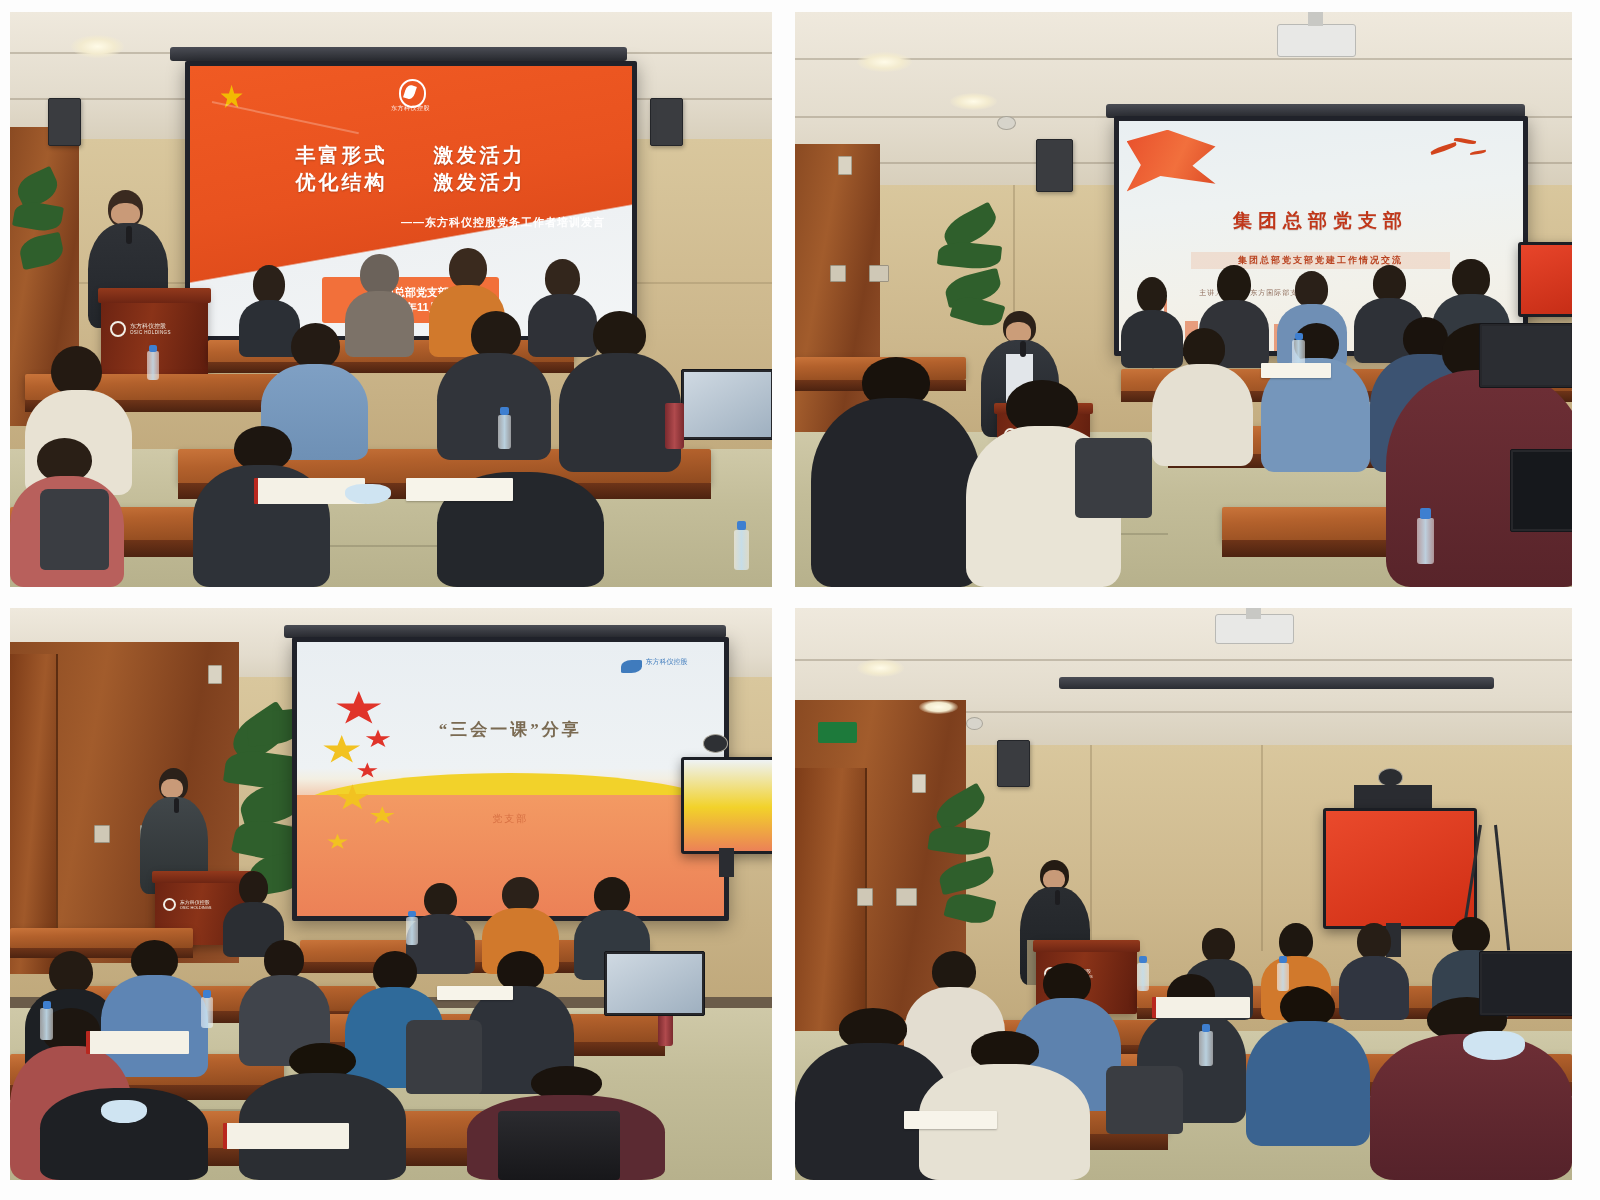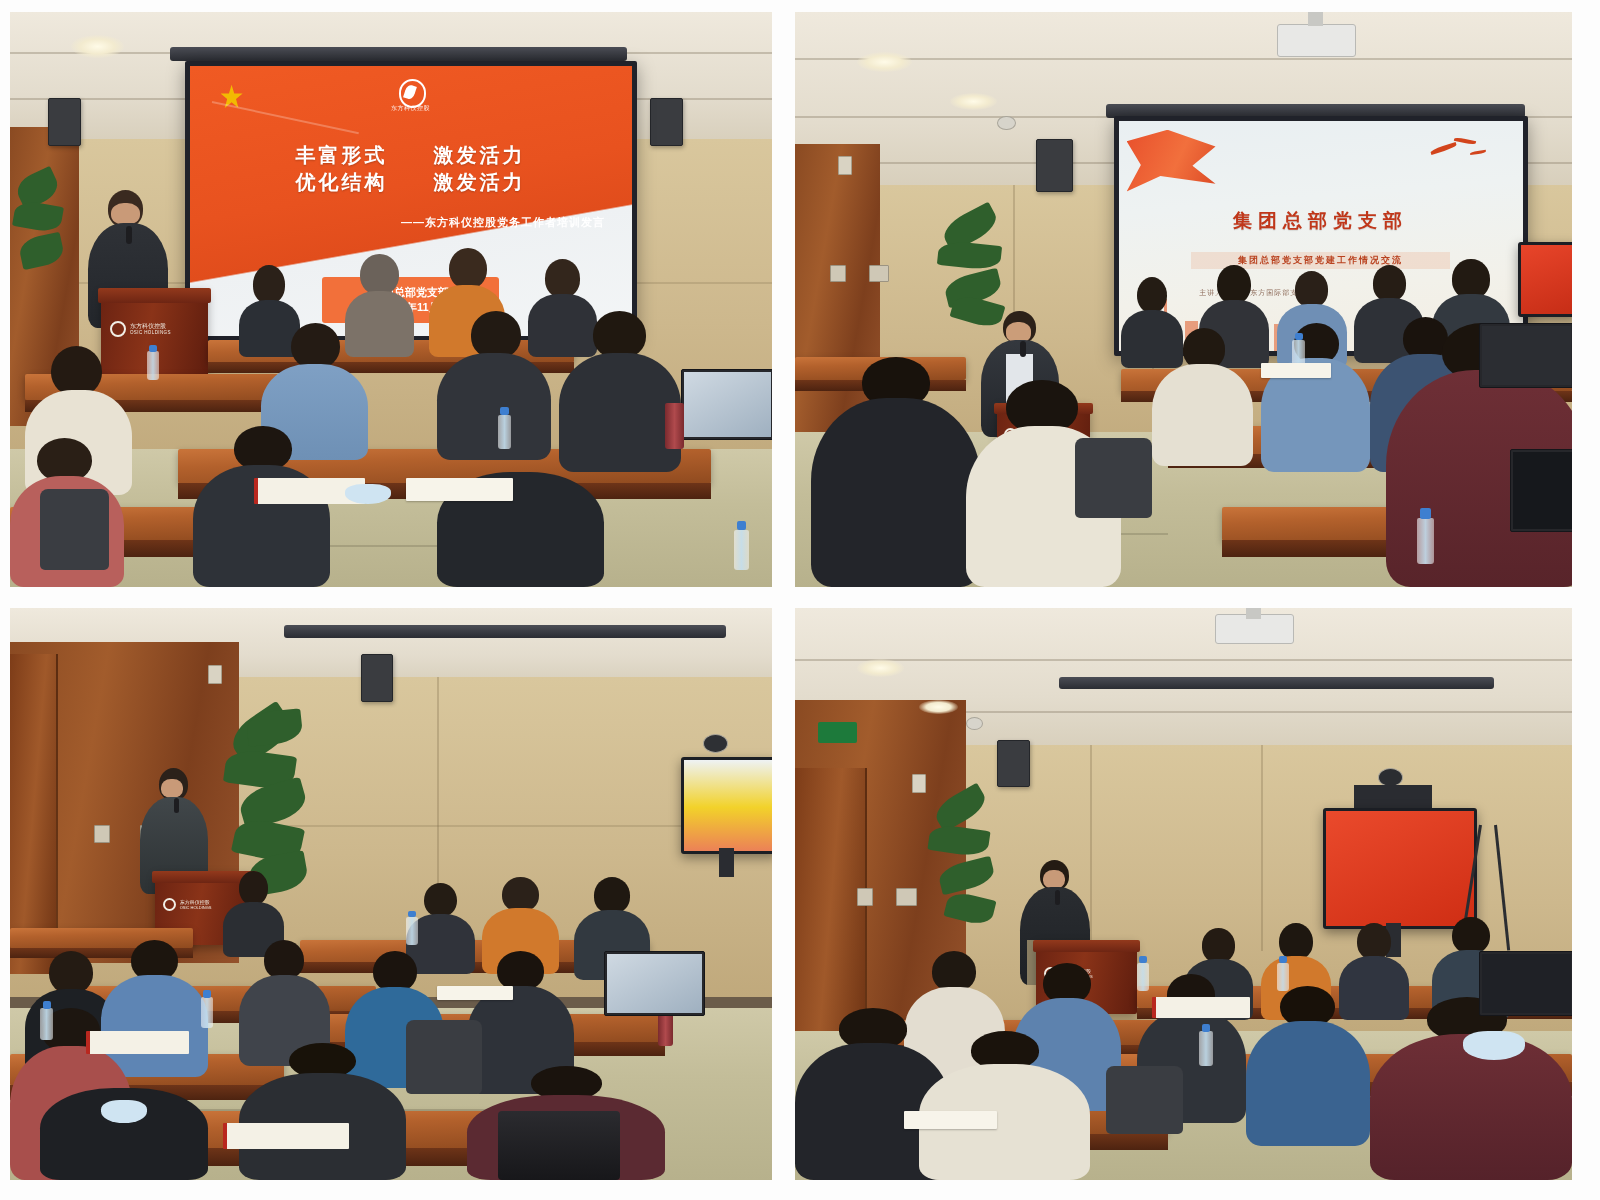--- a/index.html
+++ b/index.html
@@ -472,20 +472,39 @@
       <div class="plant" style="left:28%;top:18%;width:14%;height:36%;">
         <div class="leaf" style="left:6%;top:2%;width:58%;height:18%;transform:rotate(-34deg);"></div>
         <div class="leaf" style="left:22%;top:0%;width:52%;height:16%;transform:rotate(-6deg);"></div>
         <div class="leaf" style="left:2%;top:20%;width:66%;height:17%;transform:rotate(8deg);"></div>
         <div class="leaf" style="left:16%;top:36%;width:62%;height:18%;transform:rotate(-16deg);"></div>
         <div class="leaf" style="left:10%;top:54%;width:64%;height:18%;transform:rotate(12deg);"></div>
         <div class="leaf" style="left:24%;top:70%;width:54%;height:18%;transform:rotate(-10deg);"></div>
       </div>
 
       <div class="screen-roller" style="left:36%;top:3%;width:58%;height:2.2%;"></div>
+      <div class="screen-frame" style="left:37%;top:5%;width:56%;height:48%;">
+        <div class="slide s3">
+          <div class="wave"></div>
+          <div class="wave2"></div>
+          <div class="star" style="left:9%;top:18%;width:11%;height:13%;background:#e0342a;"></div>
+          <div class="star" style="left:6%;top:34%;width:9%;height:11%;background:#f2c221;"></div>
+          <div class="star" style="left:16%;top:32%;width:6%;height:7%;background:#e0342a;"></div>
+          <div class="star" style="left:14%;top:44%;width:5%;height:6%;background:#e0342a;"></div>
+          <div class="star" style="left:9%;top:52%;width:8%;height:10%;background:#f2c221;"></div>
+          <div class="star" style="left:17%;top:60%;width:6%;height:7%;background:#f2c221;"></div>
+          <div class="star" style="left:7%;top:70%;width:5%;height:6%;background:#f2c221;"></div>
+          <div class="t" style="font-size:17px;">“三会一课”分享</div>
+          <div class="sub" style="font-size:10px;">党支部</div>
+          <div class="logo">
+            <div class="mk"></div>
+            <div class="tx">东方科仪控股</div>
+          </div>
+        </div>
+      </div>
 
       <div class="tv" style="left:88%;top:26%;width:12%;height:16%;">
         <div class="tvscr" style="background:linear-gradient(180deg,#eef2f4 0%,#f2d22a 52%,#ec8157 100%);"></div>
       </div>
       <div class="tv-stand" style="left:93%;top:42%;width:2%;height:5%;"></div>
       <div class="camdot" style="left:91%;top:22%;width:3%;height:3%;background:#2e3034;"></div>
 
       <div class="person" style="left:17%;top:28%;width:9%;height:22%;">
         <div class="head" style="left:28%;top:0;width:42%;height:26%;background:#2b211a;"></div>
         <div class="head" style="left:32%;top:9%;width:32%;height:15%;background:#c99a78;border-radius:45%;"></div>

